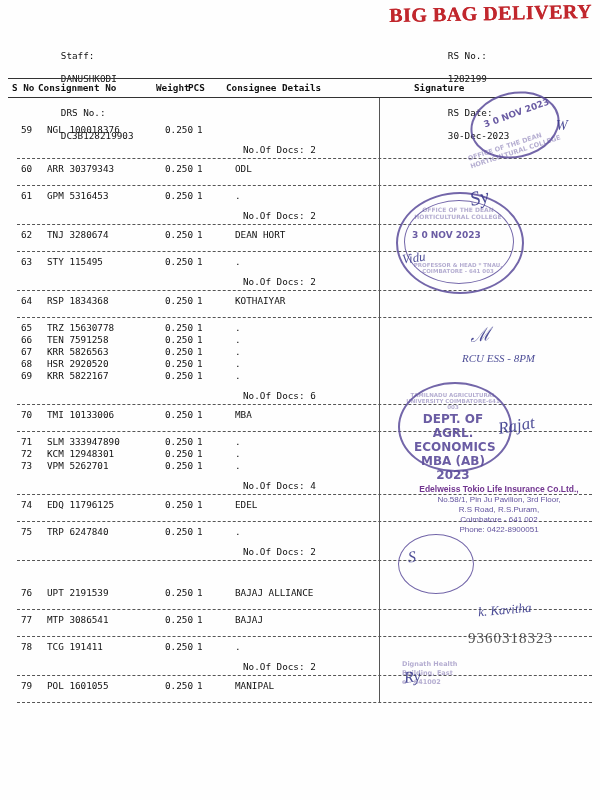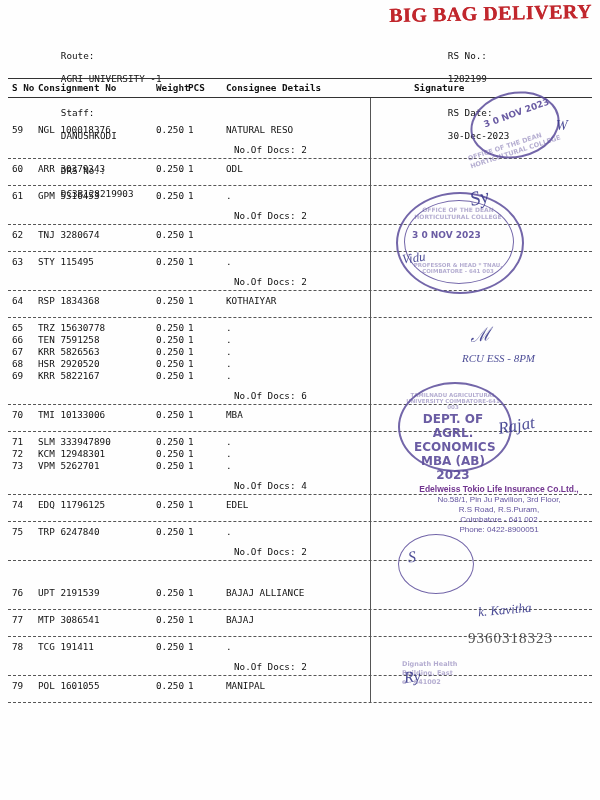--- a/index.html
+++ b/index.html
@@ -89,21 +89,21 @@
     font-weight: bold;
     padding: 3px 0 4px 0;
   }
   .c-sno    { width: 26px;  padding-left: 4px; }
   .c-cons   { width: 118px; }
   .c-wt     { width: 32px;  }
   .c-pcs    { width: 38px;  }
   .c-det    { width: 188px; }
   .c-sign   { width: 160px; }
 
-  .body-rows { position: relative; }
+  .body-rows { position: relative; margin-left: 9px; }
   .row {
     display: flex;
     font-size: 9.3px;
     line-height: 12px;
     min-height: 12px;
   }
   .row .c-sno, .row .c-cons, .row .c-wt, .row .c-pcs, .row .c-det {
     white-space: pre;
   }
   .grp { padding-top: 4px; padding-bottom: 2px; }
@@ -174,25 +174,20 @@
 </style>
 </head>
 <body>
 
 <div class="page">
 
   <div class="bigbag">BIG BAG DELIVERY</div>
 
   <div class="meta">
     <div class="meta-left">
-      <div class="meta-row">
-        <span>Route:</span>
-        <span> </span>
-        <span>AGRI UNIVERSITY -1</span>
-      </div>
       <div class="meta-row">
         <span>Staff:</span>
         <span> </span>
         <span>DANUSHKODI</span>
       </div>
       <div class="meta-row">
         <span>DRS No.:</span>
         <span> </span>
         <span>DC3B128219903</span>
       </div>
@@ -224,21 +219,20 @@
     <div class="rule"></div>
     <div class="body-rows" id="tbody">
       <div class="vline" style="left:362px;"></div>
     <div style="height: 22px;"></div>
         <div class="grp">
           <div class="row">
             <div class="c-sno">59</div>
             <div class="c-cons">NGL 100018376</div>
             <div class="c-wt">0.250</div>
             <div class="c-pcs">1</div>
-            <div class="c-det">NATURAL RESO</div>
             <div class="c-sign"></div>
           </div>
           <div class="spacer8"></div>
           <div class="docs">No.Of Docs: 2</div>
         </div>
         <div class="rule-dash"></div>
         <div class="grp">
           <div class="row">
             <div class="c-sno">60</div>
             <div class="c-cons">ARR 30379343</div>
@@ -262,20 +256,21 @@
           <div class="spacer8"></div>
           <div class="docs">No.Of Docs: 2</div>
         </div>
         <div class="rule-dash"></div>
         <div class="grp">
           <div class="row">
             <div class="c-sno">62</div>
             <div class="c-cons">TNJ 3280674</div>
             <div class="c-wt">0.250</div>
             <div class="c-pcs">1</div>
+            <div class="c-det">DEAN HORT</div>
             <div class="c-sign"></div>
           </div>
           <div class="spacer8"></div>
         </div>
         <div class="rule-dash"></div>
         <div class="grp">
           <div class="row">
             <div class="c-sno">63</div>
             <div class="c-cons">STY 115495</div>
             <div class="c-wt">0.250</div>

